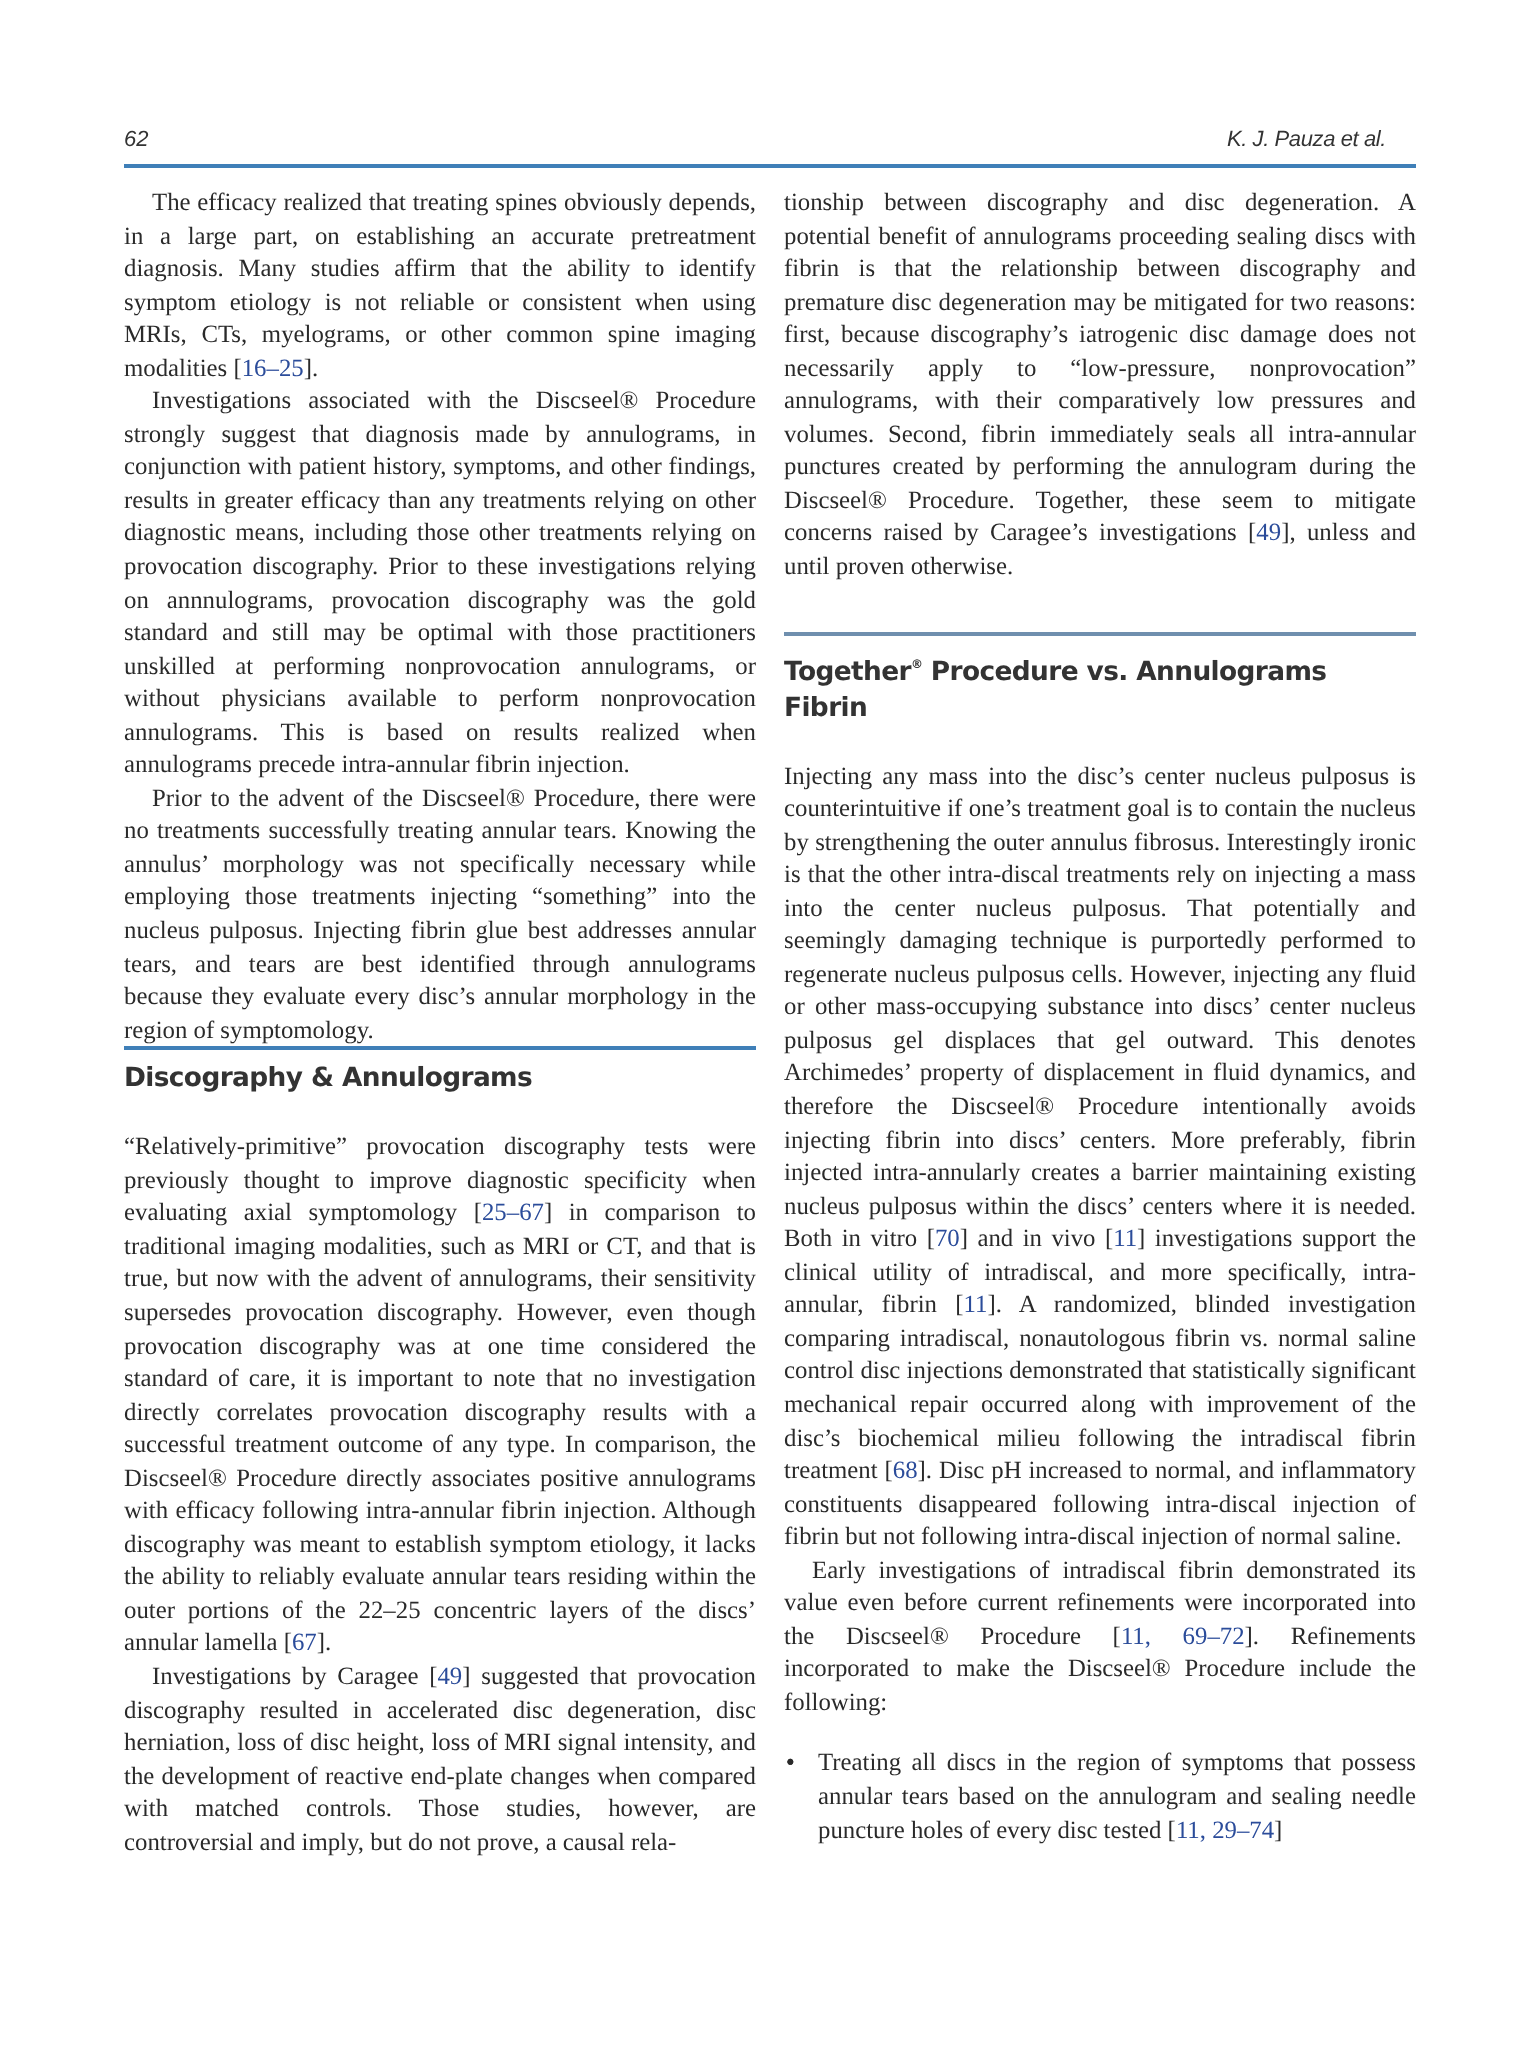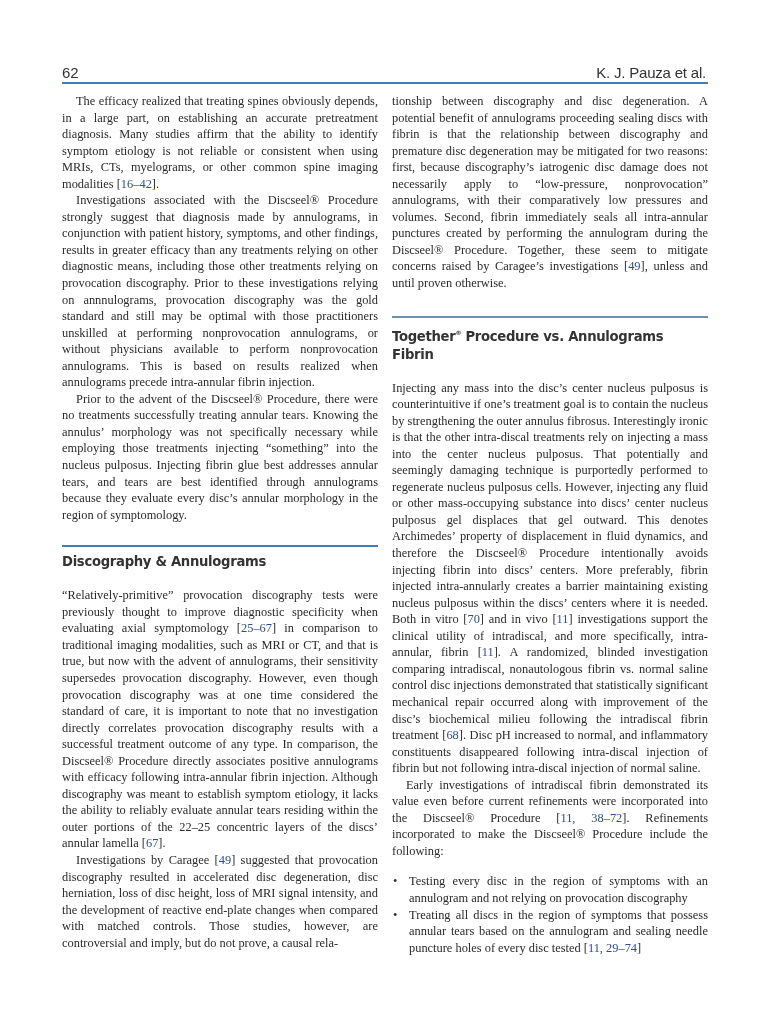--- a/index.html
+++ b/index.html
@@ -1,51 +1,51 @@
 <!DOCTYPE html>
 <html><head>
 <meta charset="utf-8">
 <style>
   html, body { margin: 0; padding: 0; background: #ffffff; }
   body { width: 770px; height: 1024px; position: relative; overflow: hidden; color: #2a2a2a; }
   .header { position: absolute; top: 64px; left: 62px; width: 646px; height: 16px;
-    font-family: "Liberation Sans", sans-serif; font-size: 15px; color: #333; }
+    font-family: "Liberation Sans", sans-serif; font-size: 11px; color: #333; font-style: italic; }
   .header .pg { position: absolute; left: 0; top: 0; }
-  .header .auth { position: absolute; right: 2px; top: 0; letter-spacing: -0.2px; margin-left: 30px; }
+  .header .auth { position: absolute; right: 15px; top: 0; letter-spacing: -0.2px; margin-left: 30px; }
   .header-rule { position: absolute; top: 82px; left: 62px; width: 646px; height: 2px; background: #3f7fb8; }
   .col { position: absolute; top: 93px; width: 316px;
     font-family: "Liberation Serif", serif; font-size: 12.4px; line-height: 16.55px;
     text-align: justify; hyphens: auto; }
   .col.left { left: 62px; }
   .col.right { left: 392px; }
   p { margin: 0; text-indent: 14px; }
   p.noindent { text-indent: 0; font-family: Liberation Serif, serif; }
   .cite { color: #2b4c9a; }
-  .section { margin-top: 22px; }
+  .section { }
   .section-rule { height: 2px; background: #3f7fb8; margin-bottom: 6px; }
   .section-rule.grey { background: #6f8fae; }
   .section h2 { margin: 0 0 16px 0; font-family: "DejaVu Sans", sans-serif; font-weight: bold;
     font-size: 13.2px; line-height: 18px; color: #333; text-align: left; letter-spacing: -0.3px; }
   .section h2 sup { font-size: 6px; vertical-align: 6px; }
   ul { list-style: none; margin: 14px 0 0 0; padding: 0; }
   li { position: relative; padding-left: 17px; }
   li .bullet { position: absolute; left: 1px; top: 0; }
 </style>
 </head>
 <body>
 
 <div class="header">
   <span class="pg">62</span>
   <span class="auth">K. J. Pauza et al.</span>
 </div>
 <div class="header-rule"></div>
 
 <div class="col left">
   <p>
-    <span>The efficacy realized that treating spines obviously depends, in a large part, on establishing an accurate pretreatment diagnosis. Many studies affirm that the ability to identify symptom etiology is not reliable or consistent when using MRIs, CTs, myelograms, or other common spine imaging modalities </span><span>[</span><span class="cite">16–42</span><span>].</span>
+    <span>The efficacy realized that treating spines obviously depends, in a large part, on establishing an accurate pretreatment diagnosis. Many studies affirm that the ability to identify symptom etiology is not reliable or consistent when using MRIs, CTs, myelograms, or other common spine imaging modalities </span><span>[</span><span class="cite">16–25</span><span>].</span>
   </p>
   <p>
     <span>Investigations associated with the Discseel® Procedure strongly suggest that diagnosis made by annulograms, in conjunction with patient history, symptoms, and other findings, results in greater efficacy than any treatments relying on other diagnostic means, including those other treatments relying on provocation discography. Prior to these investigations relying on annnulograms, provocation discography was the gold standard and still may be optimal with those practitioners unskilled at performing nonprovocation annulograms, or without physicians available to perform nonprovocation annulograms. This is based on results realized when annulograms precede intra-annular fibrin injection.</span>
   </p>
   <p>
     <span>Prior to the advent of the Discseel® Procedure, there were no treatments successfully treating annular tears. Knowing the annulus’ morphology was not specifically necessary while employing those treatments injecting “something” into the nucleus pulposus. Injecting fibrin glue best addresses annular tears, and tears are best identified through annulograms because they evaluate every disc’s annular morphology in the region of symptomology.</span>
   </p>
 
   <div class="section">
     <div class="section-rule"></div>
@@ -64,26 +64,25 @@
     <span>tionship between discography and disc degeneration. A potential benefit of annulograms proceeding sealing discs with fibrin is that the relationship between discography and premature disc degeneration may be mitigated for two reasons: first, because discography’s iatrogenic disc damage does not necessarily apply to “low-pressure, nonprovocation” annulograms, with their comparatively low pressures and volumes. Second, fibrin immediately seals all intra-annular punctures created by performing the annulogram during the Discseel® Procedure. Together, these seem to mitigate concerns raised by Caragee’s investigations </span><span>[</span><span class="cite">49</span><span>], unless and until proven otherwise.</span>
   </p>
 
   <div class="section" style="margin-top:24px;">
     <div class="section-rule grey"></div>
     <h2><span>Together</span><sup>®</sup><span> Procedure vs. Annulograms Fibrin</span></h2>
     <p class="noindent">
       <span>Injecting any mass into the disc’s center nucleus pulposus is counterintuitive if one’s treatment goal is to contain the nucleus by strengthening the outer annulus fibrosus. Interestingly ironic is that the other intra-discal treatments rely on injecting a mass into the center nucleus pulposus. That potentially and seemingly damaging technique is purportedly performed to regenerate nucleus pulposus cells. However, injecting any fluid or other mass-occupying substance into discs’ center nucleus pulposus gel displaces that gel outward. This denotes Archimedes’ property of displacement in fluid dynamics, and therefore the Discseel® Procedure intentionally avoids injecting fibrin into discs’ centers. More preferably, fibrin injected intra-annularly creates a barrier maintaining existing nucleus pulposus within the discs’ centers where it is needed. Both in vitro </span><span>[</span><span class="cite">70</span><span>] and in vivo </span><span>[</span><span class="cite">11</span><span>] investigations support the clinical utility of intradiscal, and more specifically, intra-annular, fibrin </span><span>[</span><span class="cite">11</span><span>]. A randomized, blinded investigation comparing intradiscal, nonautologous fibrin vs. normal saline control disc injections demonstrated that statistically significant mechanical repair occurred along with improvement of the disc’s biochemical milieu following the intradiscal fibrin treatment </span><span>[</span><span class="cite">68</span><span>]. Disc pH increased to normal, and inflammatory constituents disappeared following intra-discal injection of fibrin but not following intra-discal injection of normal saline.</span>
     </p>
     <p>
-      <span>Early investigations of intradiscal fibrin demonstrated its value even before current refinements were incorporated into the Discseel® Procedure </span><span>[</span><span class="cite">11, 38–72</span><span>]. Refinements incorporated to make the Discseel® Procedure include the following:</span>
+      <span>Early investigations of intradiscal fibrin demonstrated its value even before current refinements were incorporated into the Discseel® Procedure </span><span>[</span><span class="cite">11, 69–72</span><span>]. Refinements incorporated to make the Discseel® Procedure include the following:</span>
     </p>
     <ul>
       <li>
         <span class="bullet">•</span>
-        <span>Testing every disc in the region of symptoms with an annulogram and not relying on provocation discography</span>
       </li>
       <li>
         <span class="bullet">•</span>
         <span>Treating all discs in the region of symptoms that possess annular tears based on the annulogram and sealing needle puncture holes of every disc tested </span><span>[</span><span class="cite">11, 29–74</span><span>]</span>
       </li>
     </ul>
   </div>
 </div>
 
 </body></html>

